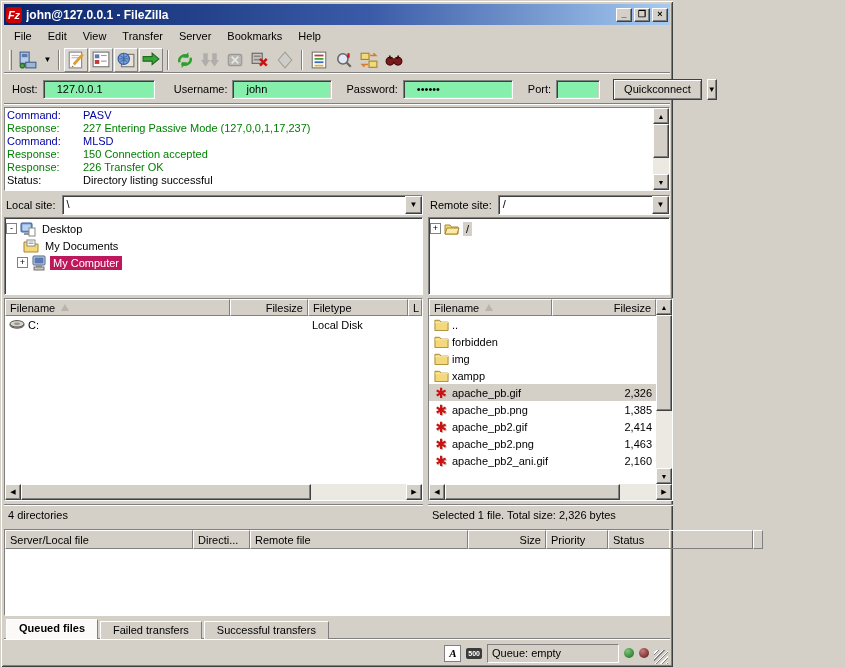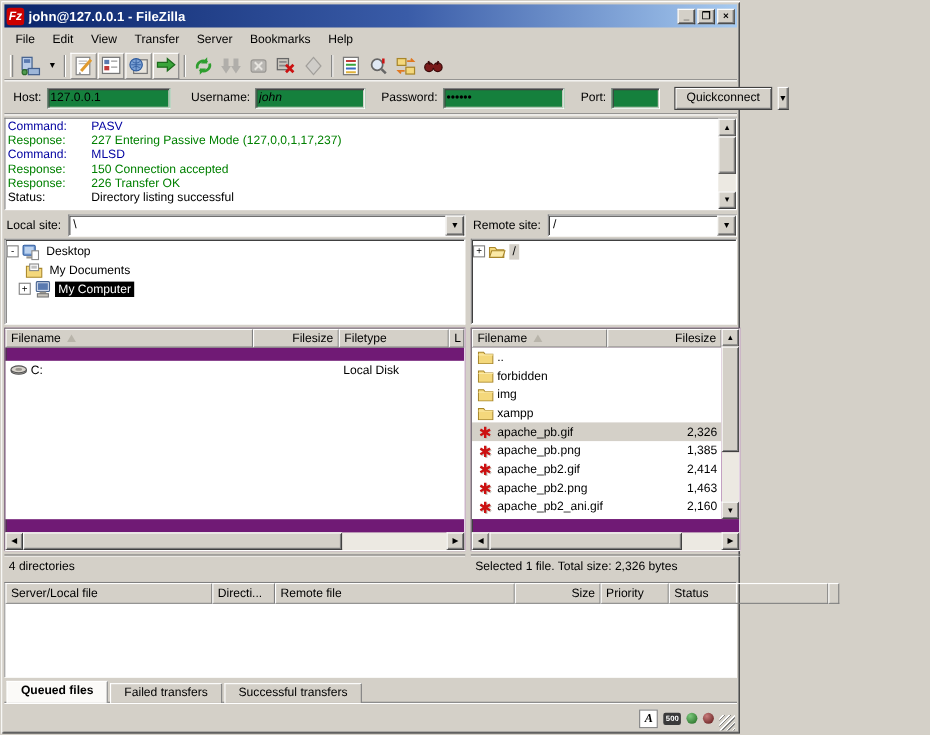--- a/index.html
+++ b/index.html
@@ -61,24 +61,24 @@
   .tbtn svg { display: block; }
   .tb-drop { width: 13px; height: 22px; display:flex; align-items:center; justify-content:center; font-size:8px; }
   
   .quickbar {
     height: 31px; flex: 0 0 31px;
     display: flex; align-items: center; gap: 5px; padding-left: 8px;
     border-bottom: 1px solid #fff; box-shadow: 0 -1px 0 #808080 inset;
   }
   .q-label { white-space: nowrap; }
   .tfield {
-    height: 19px; background: #15803d; border: 1px solid;
+    height: 19px; background: #86efac; border: 1px solid;
     border-color: #808080 #fff #fff #808080;
     box-shadow: inset 1px 1px 0 #404040 , inset -1px -1px 0 #d4d0c8;
-    font-family: "Liberation Sans", sans-serif; font-size: 11px; padding: 0 2px; outline: none;
+    font-family: "Liberation Sans", sans-serif; font-size: 11px; padding: 0 13px; outline: none;
   }
   .qc-btn {
     height: 21px; padding: 0 10px; background: #d4d0c8;
     border: 1px solid; border-color: #404040; 
     box-shadow: inset 1px 1px 0 #fff, inset -1px -1px 0 #808080;
     font-family: "Liberation Sans", sans-serif; font-size: 11px;
   }
   .qc-drop {
     width: 17px; height: 21px; background: #d4d0c8;
     border: 1px solid; border-color: #fff #404040 #404040 #fff;
@@ -125,26 +125,26 @@
     border: 1px solid; border-color: #808080 #fff #fff #808080;
     box-shadow: inset 1px 1px 0 #404040;
     padding: 2px 1px; overflow: hidden;
   }
   .tree-row { display: flex; align-items: center; height: 17px; gap: 3px; white-space: nowrap; }
   .expander {
     width: 11px; height: 11px; flex: 0 0 11px; background: #fff; border: 1px solid #808080;
     font-size: 9px; line-height: 9px; text-align: center; color: #000;
   }
   .tree-label { padding: 1px 3px; }
-  .tree-label.sel-active { background: #000000; color: #fff; }
+  .tree-label.sel-active { background: #be185d; color: #fff; }
   .tree-label.sel-inactive { background: #d4d0c8; }
   .indent8 { width: 8px; flex: 0 0 8px; } .indent14 { width: 14px; flex: 0 0 14px; }
   
   .lists-row { display: flex; margin-top: 3px; }
-  .listbox { display: flex; flex-direction: column; border: 1px solid; border-color: #808080 #fff #fff #808080; box-shadow: inset 1px 1px 0 #404040; background: #701a75; height: 203px; gap: 12px; }
+  .listbox { display: flex; flex-direction: column; border: 1px solid; border-color: #808080 #fff #fff #808080; box-shadow: inset 1px 1px 0 #404040; background: #0369a1; height: 203px; }
   .lhead { display: flex; flex: 0 0 17px; background: #d4d0c8; }
   .hcell {
     border: 1px solid; border-color: #fff #808080 #808080 #fff;
     padding: 1px 4px; display: flex; align-items: center; gap: 6px; overflow: hidden; white-space: nowrap;
   }
   .hcell.right { justify-content: flex-end; }
   .sort-up { width: 0; height: 0; border-left: 4px solid transparent; border-right: 4px solid transparent; border-bottom: 7px solid #b8b4aa; }
   .lbody { flex: 1; overflow: hidden; position: relative; background: #fff; }
   .frow { display: flex; height: 17px; align-items: center; }
   .frow.selected { background: #d4d0c8; }
@@ -336,21 +336,21 @@
           <rect x="6.5" y="7" width="3" height="2.5" fill="#7a1a1a"></rect>
           <path d="M4 4l1 3M12 4l-1 3" stroke="#3a0808" stroke-width="1.4"></path>
         </svg>
     </div>
   </div>
 
   <div class="quickbar">
     <span class="q-label">Host:</span>
     <input class="tfield" style="width: 112px;" value="127.0.0.1">
     <span class="q-label" style="margin-left:14px">Username:</span>
-    <input class="tfield" style="width: 100px; font-style: italic;" value="john">
+    <input class="tfield" style="width: 100px;" value="john">
     <span class="q-label" style="margin-left:9px">Password:</span>
     <input class="tfield" style="width: 110px;" value="••••••">
     <span class="q-label" style="margin-left:10px">Port:</span>
     <input class="tfield" style="width: 44px;" value="">
     <button class="qc-btn" style="margin-left:8px">Quickconnect</button>
     <div class="qc-drop">▼</div>
   </div>
 
   <div class="log-wrap">
     <div class="log">
@@ -656,18 +656,21 @@
 
   <div class="tabs-row">
     <div class="tab active">Queued files</div>
     <div class="tab">Failed transfers</div>
     <div class="tab">Successful transfers</div>
   </div>
 
   <div class="bottombar">
     <div class="mini-ind">A</div>
     <div class="speed-badge">500</div>
+    <div class="queue-status">
+        <span>Queue: empty</span>
+      </div>
     <div class="led led-green"></div>
     <div class="led led-red"></div>
     <div class="resize-grip"></div>
   </div>
 
 </div>
 
 </body></html>

